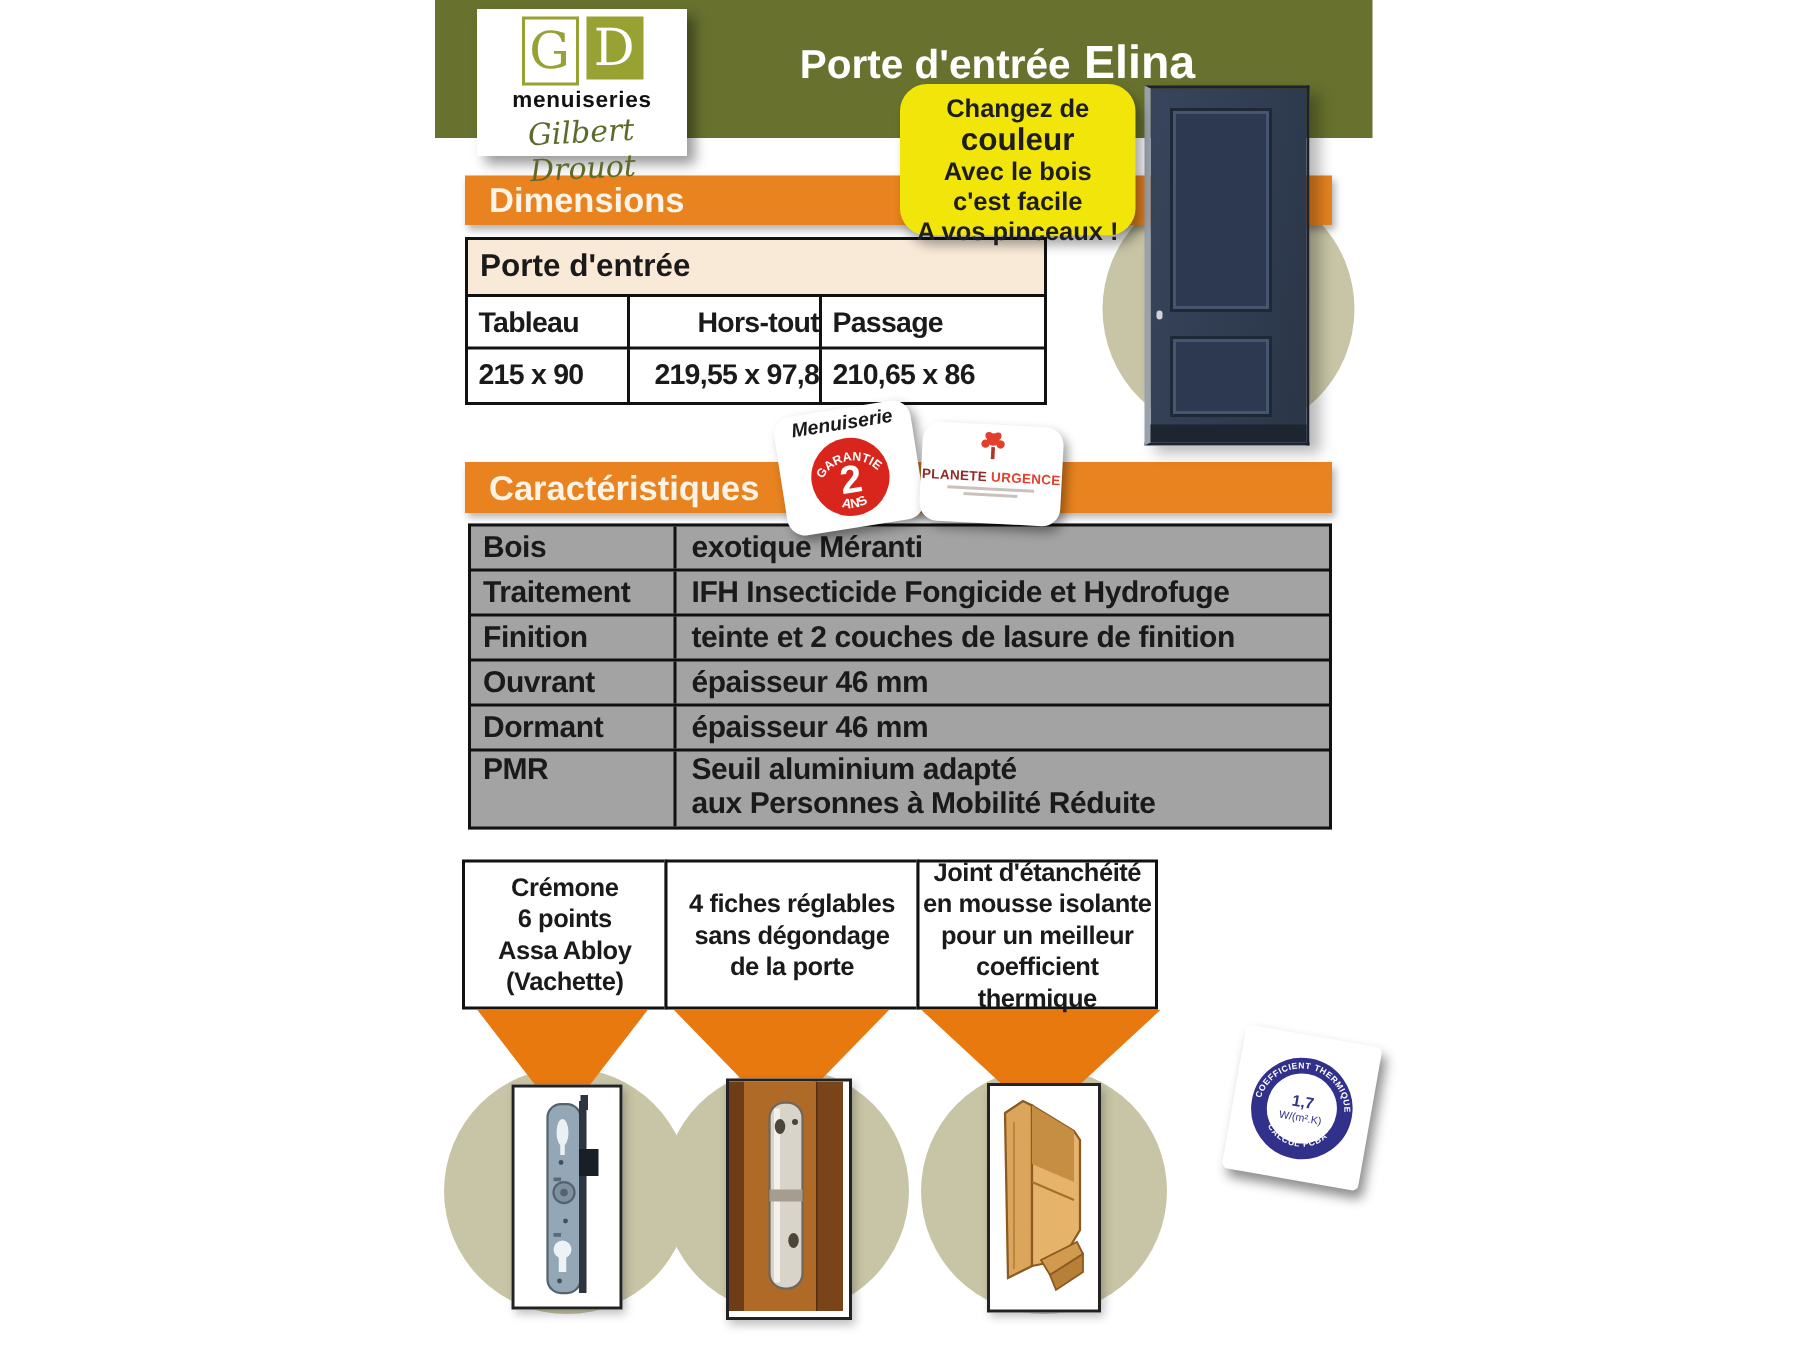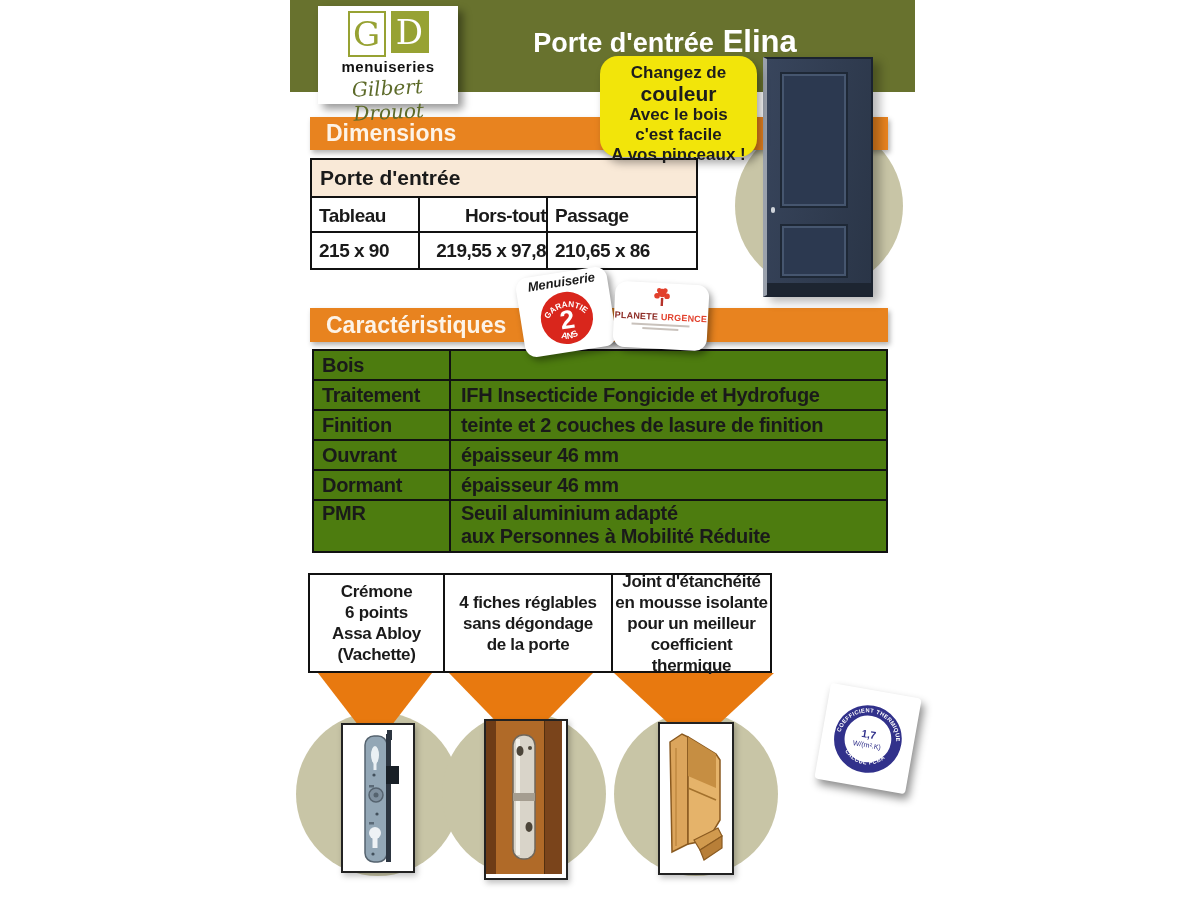--- a/index.html
+++ b/index.html
@@ -66,21 +66,21 @@
   .card{background:#fff;border-radius:12px;box-shadow:3px 4px 7px rgba(0,0,0,.4);text-align:center;}
   .warranty{left:520px;top:272px;width:92px;height:80px;transform:rotate(-9deg);z-index:5;}
   .warranty-brand{font-size:13px;font-weight:700;font-style:italic;margin-top:2px;}
   .planete{left:614px;top:283px;width:94px;height:66px;transform:rotate(3deg);z-index:5;padding-top:3px;box-sizing:border-box;}
   .planete-name{font-size:9px;font-weight:700;letter-spacing:.2px;}
   .pl1{color:#8d2b24;} .pl2{color:#e2402c;}
   .planete-rule{height:2px;background:#c9c2bc;margin:2px auto 0;}
   .r1{width:58px;} .r2{width:36px;}
 
   
-  .car-table{left:312px;top:349px;width:576px;z-index:3;background:#4d7c0f;border:2px solid #111;box-sizing:border-box;}
+  .car-table{left:312px;top:349px;width:576px;z-index:3;background:#a3a3a3;border:2px solid #111;box-sizing:border-box;}
   .cr{display:flex;border-bottom:2px solid #111;}
   .cr:last-child{border-bottom:none;justify-content:center;}
   .cl{width:137px;border-right:2px solid #111;padding:1px 0 0 8px;box-sizing:border-box;}
   .cv{flex:1;padding:1px 0 0 10px;box-sizing:border-box;white-space:pre-line;}
   .cl,.cv{font-size:20px;font-weight:700;line-height:26px;letter-spacing:-0.3px;}
   .rowh{height:28px;} .rowtall{height:50px;}
   .rowtall .cl,.rowtall .cv{line-height:23px;}
 
   
   .feature{top:573px;height:100px;background:#fff;border:2px solid #111;z-index:3;box-sizing:border-box;
@@ -187,20 +187,21 @@
     <div class="planete-rule r1"></div>
     <div class="planete-rule r2"></div>
   </div>
 
   <div class="abs banner car-banner">
     <span>Caractéristiques</span>
   </div>
   <div class="abs car-table">
     <div class="cr rowh">
       <div class="cl">Bois</div>
+      <div class="cv">exotique Méranti</div>
     </div>
     <div class="cr rowh">
       <div class="cl">Traitement</div>
       <div class="cv">IFH Insecticide Fongicide et Hydrofuge</div>
     </div>
     <div class="cr rowh">
       <div class="cl">Finition</div>
       <div class="cv">teinte et 2 couches de lasure de finition</div>
     </div>
     <div class="cr rowh">

